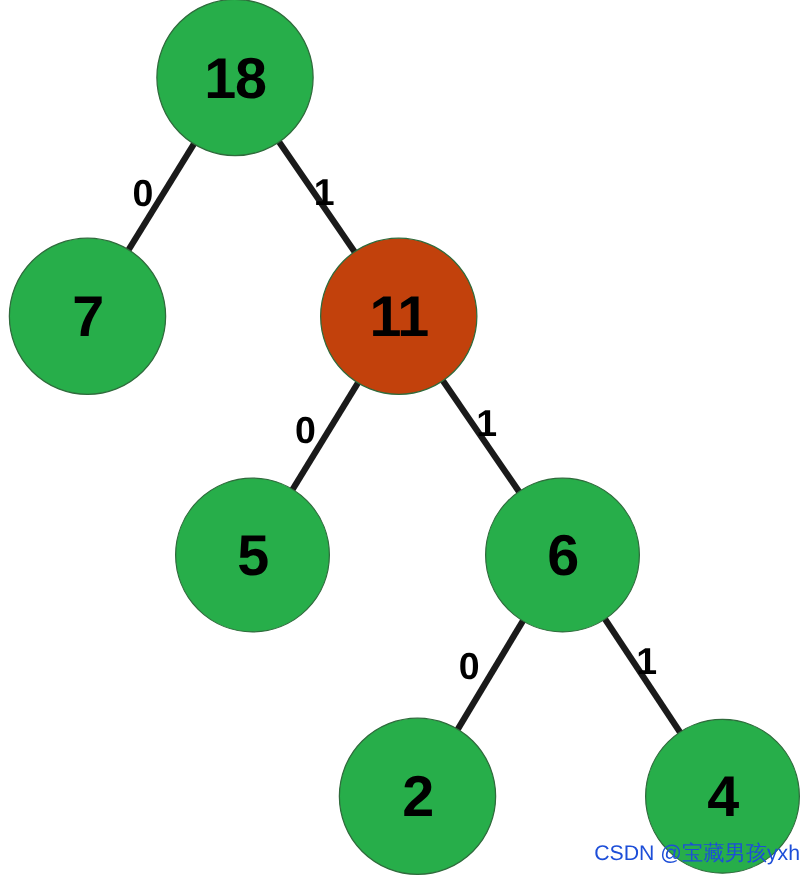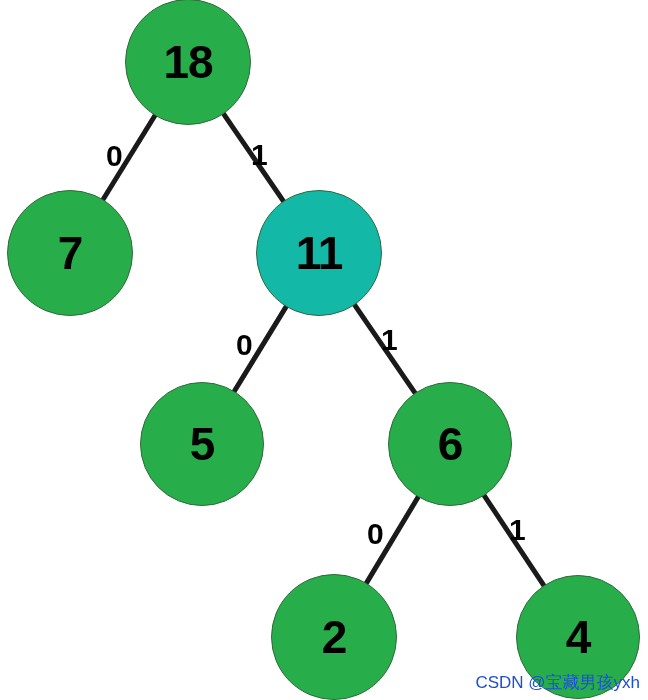--- a/index.html
+++ b/index.html
@@ -80,21 +80,21 @@
       <line x1="483.7150462327388" y1="494.83596814780145" x2="544.2849537672612" y2="586.1640318521985" stroke="#1a1a1a" stroke-width="5" stroke-linecap="butt"></line>
     </svg>
 
   <div id="node-layer">
       <div class="node" style="left: 125px; top: -1px; width: 126px; height: 126px; background: rgb(39, 174, 74); border-color: rgb(47, 107, 60); font-size: 46px;">
         <span class="node-label">18</span>
       </div>
       <div class="node" style="left: 7px; top: 190px; width: 126px; height: 126px; background: rgb(39, 174, 74); border-color: rgb(47, 107, 60); font-size: 46px;">
         <span class="node-label">7</span>
       </div>
-      <div class="node" style="left: 256px; top: 190px; width: 126px; height: 126px; background: #14b8a6; border-color: rgb(47, 107, 60); font-size: 46px;">
+      <div class="node" style="left: 256px; top: 190px; width: 126px; height: 126px; background: #c2410c; border-color: rgb(47, 107, 60); font-size: 46px;">
         <span class="node-label">11</span>
       </div>
       <div class="node" style="left: 140px; top: 382px; width: 124px; height: 124px; background: rgb(39, 174, 74); border-color: rgb(47, 107, 60); font-size: 46px;">
         <span class="node-label">5</span>
       </div>
       <div class="node" style="left: 388px; top: 382px; width: 124px; height: 124px; background: rgb(39, 174, 74); border-color: rgb(47, 107, 60); font-size: 46px;">
         <span class="node-label">6</span>
       </div>
       <div class="node" style="left: 271px; top: 574px; width: 126px; height: 126px; background: rgb(39, 174, 74); border-color: rgb(47, 107, 60); font-size: 46px;">
         <span class="node-label">2</span>

